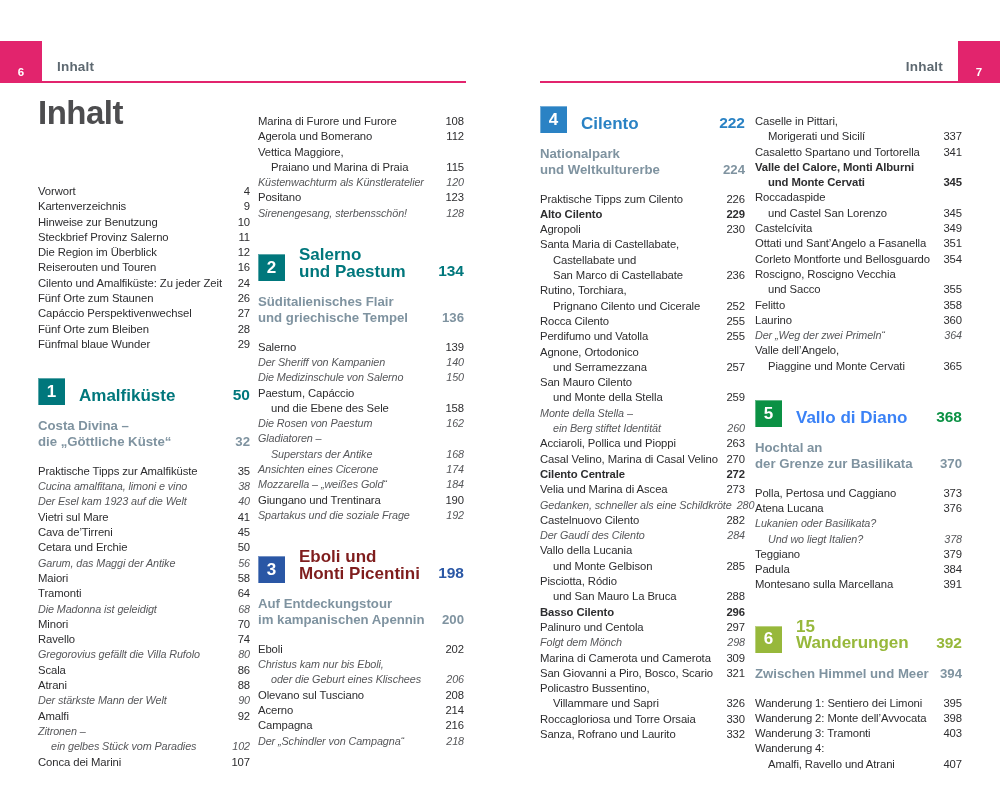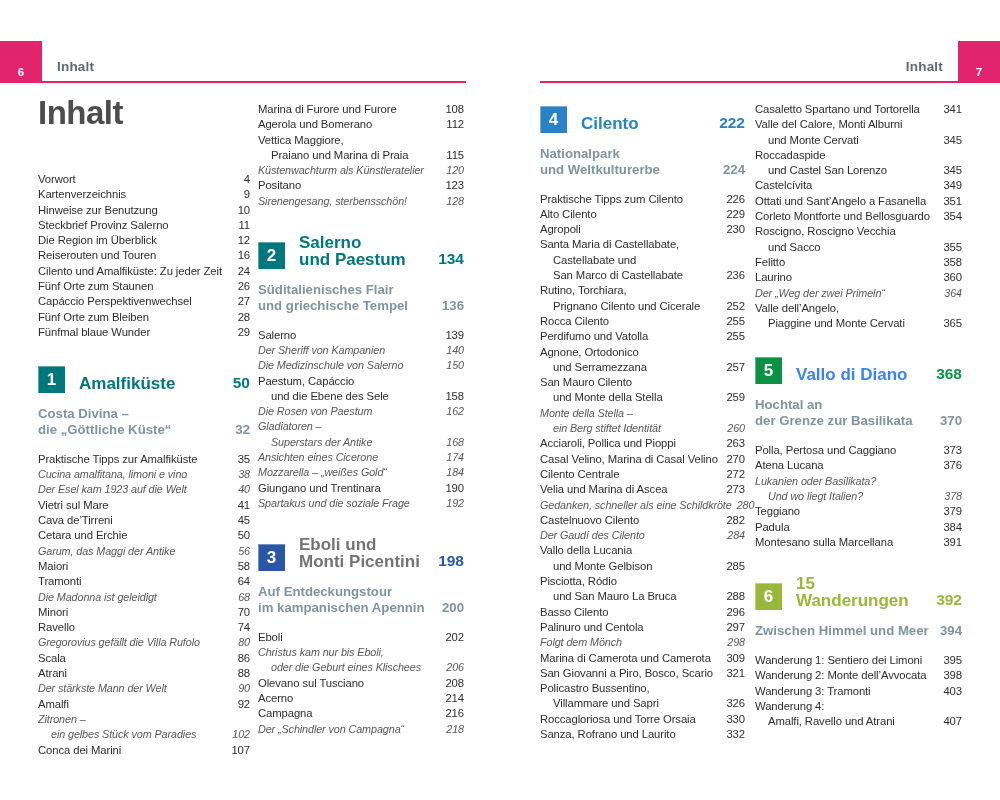--- a/index.html
+++ b/index.html
@@ -35,27 +35,27 @@
 
   .big-title{
     position:absolute;left:38px;top:94px;margin:0;
     font-size:33px;font-weight:bold;color:#4d4d4f;letter-spacing:-.5px;
   }
 
   .col{position:absolute;}
 
   
   .entries{margin-top:14px;}
-  .col > .entries:first-child{margin-top:0;}
+  .col > .entries:first-child{margin-top:12px;}
   .entry{font-size:11.3px;line-height:15.3px;color:#2d2d2f;letter-spacing:-.1px;}
   .entry .ln{display:flex;align-items:baseline;}
   .entry .ln.cont{padding-left:13px;}
   .entry .pg{margin-left:auto;padding-left:5px;white-space:nowrap;}
   .entry.it{font-style:italic;color:#56575a;font-size:10.8px;}
-  .entry.bd{font-weight:normal;}
+  .entry.bd{font-weight:bold;}
   .entry .txt{white-space:nowrap;}
 
   
   .chapter{display:flex;margin-top:26px;}
   .col > .chapter:first-child{margin-top:4px;}
   .numbox{
     flex:0 0 27px;width:27px;height:27px;margin-right:14px;
     display:flex;align-items:center;justify-content:center;
     color:#fff;font-weight:bold;font-size:17px;align-self:flex-end;
     box-shadow:inset 1px 1px 0 rgba(255,255,255,.35);
@@ -408,21 +408,21 @@
           </div>
           <div class="entry it">
             <div class="ln">
               <span class="txt">Spartakus und die soziale Frage</span>
               <span class="pg">192</span>
             </div>
           </div>
         </div>
         <div class="chapter">
           <div class="numbox" style="background: rgb(42, 87, 165);">3</div>
-          <div class="ctitle" style="color: #737373;">
+          <div class="ctitle" style="color: #7f1d1d;">
             <div>Eboli und</div>
             <div>Monti Picentini</div>
           </div>
           <div class="cpg" style="color: rgb(42, 87, 165);">198</div>
         </div>
         <div class="subtitle">
           <div class="ln">
             <span class="txt">Auf Entdeckungstour</span>
           </div>
           <div class="ln">
@@ -684,20 +684,29 @@
               <span class="txt">Sanza, Rofrano und Laurito</span>
               <span class="pg">332</span>
             </div>
           </div>
         </div>
       </div>
     <div class="col" style="left:255px;top:102px;width:207px;">
         <div class="entries">
           <div class="entry">
             <div class="ln">
+              <span class="txt">Caselle in Pittari,</span>
+            </div>
+            <div class="ln cont">
+              <span class="txt">Morigerati und Sicilí</span>
+              <span class="pg">337</span>
+            </div>
+          </div>
+          <div class="entry">
+            <div class="ln">
               <span class="txt">Casaletto Spartano und Tortorella</span>
               <span class="pg">341</span>
             </div>
           </div>
           <div class="entry bd">
             <div class="ln">
               <span class="txt">Valle del Calore, Monti Alburni</span>
             </div>
             <div class="ln cont">
               <span class="txt">und Monte Cervati</span>

